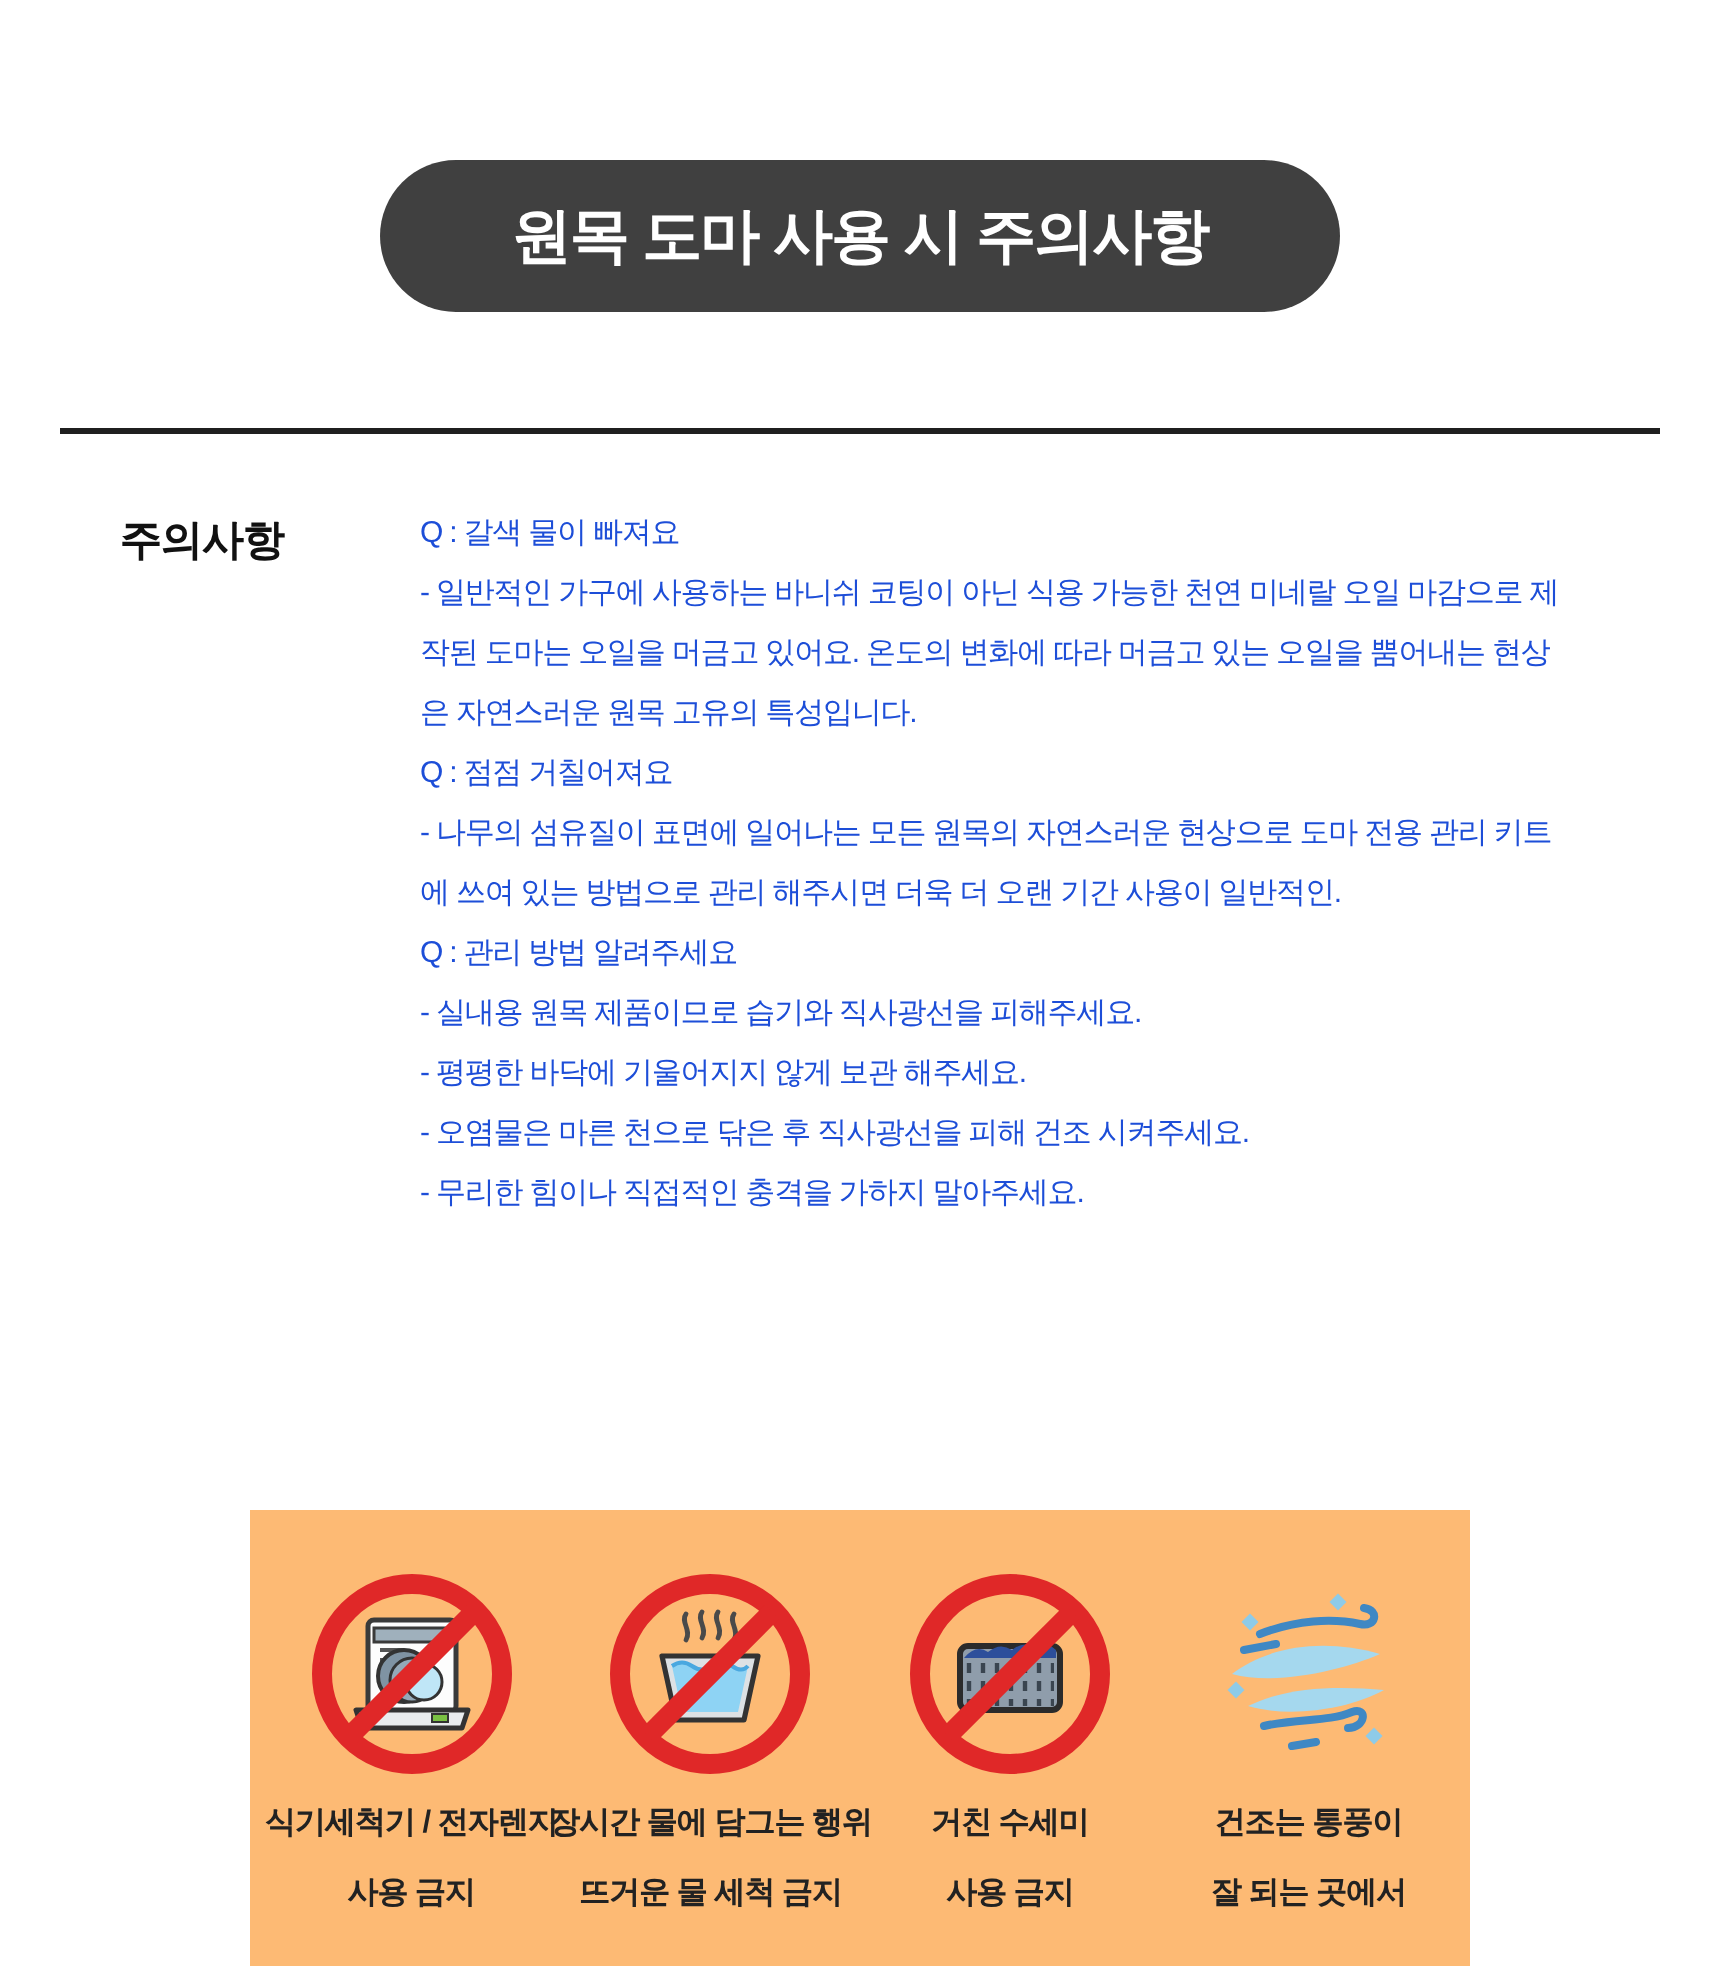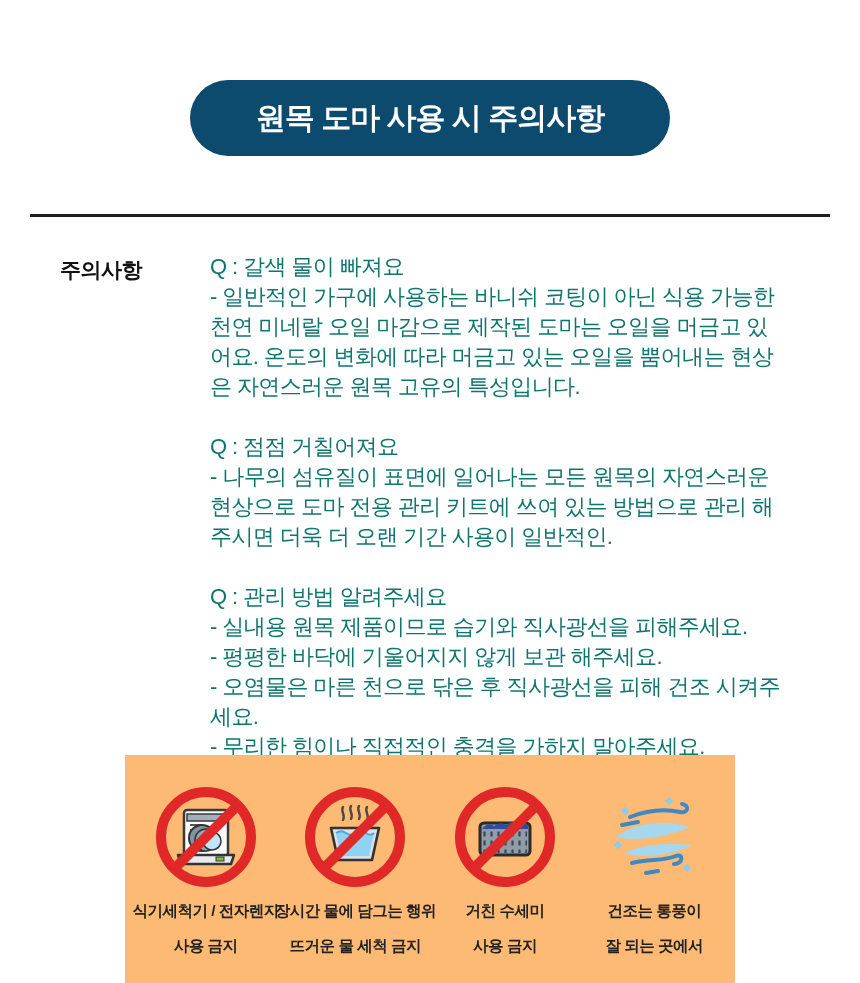--- a/index.html
+++ b/index.html
@@ -8,44 +8,44 @@
     width: 860px; height: 983px;
     font-family: "Liberation Sans", "DejaVu Sans", sans-serif;
     position: relative; overflow: hidden;
   }
   .page { position: relative; width: 860px; height: 983px; background: #ffffff; }
 
   
   .title-pill {
     position: absolute; left: 190px; top: 80px;
     width: 480px; height: 76px;
-    background: #0c4a6e; border-radius: 38px;
+    background: #404040; border-radius: 38px;
     display: flex; align-items: center; justify-content: center;
   }
   .title-pill span {
     color: #ffffff; font-size: 30px; font-weight: 700; letter-spacing: -1px;
   }
 
   
   .divider {
     position: absolute; left: 30px; top: 214px;
     width: 800px; height: 3px; background: #1f1f1f;
   }
 
   
   .section-label {
     position: absolute; left: 60px; top: 256px;
     font-size: 21px; font-weight: 700; color: #111111; letter-spacing: -0.5px; text-align: center;
   }
   .qa-column {
     position: absolute; left: 210px; top: 252px; width: 578px;
   }
-  .qa-block + .qa-block { margin-top: 30px; }
+  .qa-block + .qa-block { }
   .qa-block p {
-    font-size: 22px; line-height: 30px; color: #0f766e; letter-spacing: -0.6px;
+    font-size: 15px; line-height: 30px; color: #1d4ed8; letter-spacing: -0.6px;
   }
 
   
   .warnings-panel {
     position: absolute; left: 125px; top: 755px;
     width: 610px; height: 228px; background: #fdba74;
     display: flex; justify-content: flex-start; padding: 0 6px;
   }
   .warning-item {
     width: 150px; display: flex; flex-direction: column; align-items: center;

